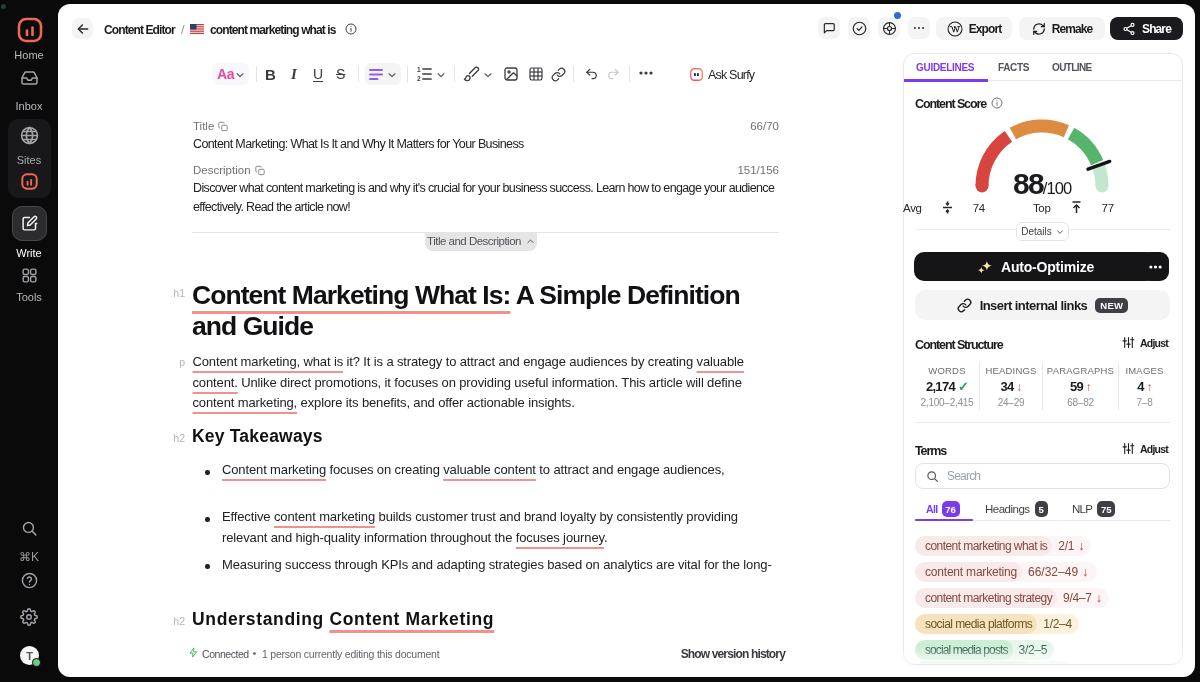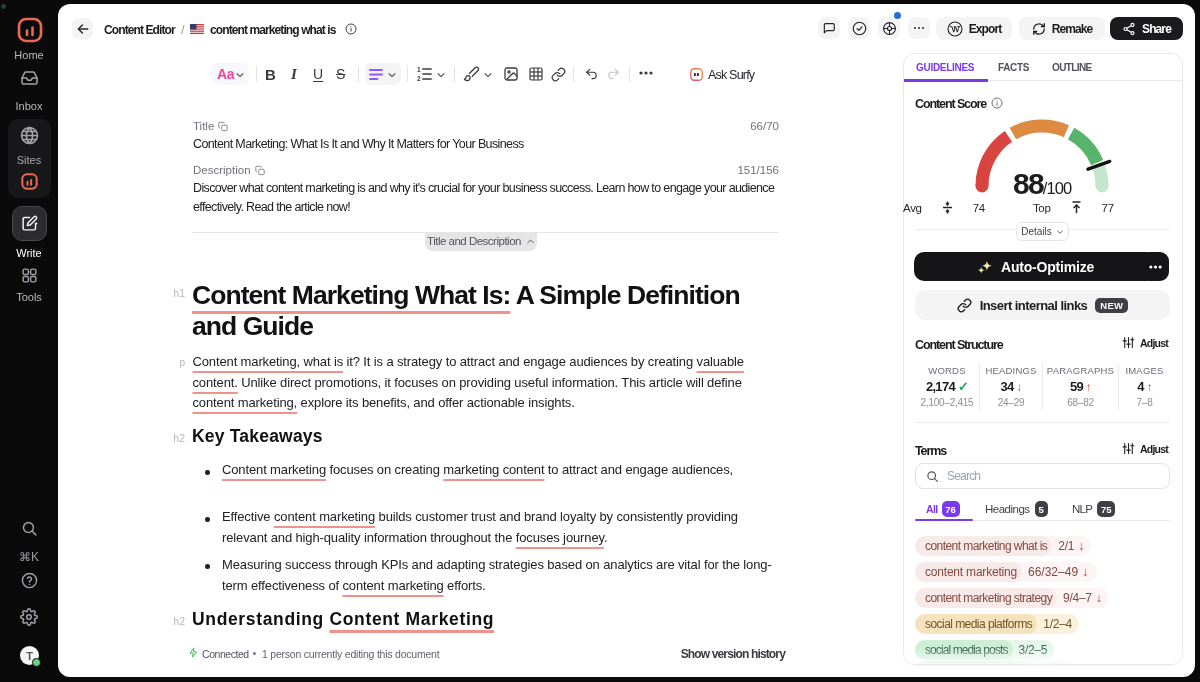--- a/index.html
+++ b/index.html
@@ -317,31 +317,30 @@
     <div class="nw"><u class="t">Content marketing, what is</u> it? It is a strategy to attract and engage audiences by creating <u class="t">valuable</u></div>
     <div class="nw"><u class="t">content.</u> Unlike direct promotions, it focuses on providing useful information. This article will define</div>
     <div class="nw"><u class="t">content marketing,</u> explore its benefits, and offer actionable insights.</div>
   </div>
 
   <div class="marker" style="left:165px; top:432px;">h2</div>
   <div class="doc-h2 nw" style="left:192px; top:426px;">Key Takeaways</div>
 
   <div class="bullet" style="left:205px; top:470px;"></div>
   <div class="abs doc" style="left:222px; top:459px; line-height:21px;">
-    <div class="nw"><u class="t">Content marketing</u> focuses on creating <u class="t">marketing content</u> to attract and engage audiences,</div>
+    <div class="nw"><u class="t">Content marketing</u> focuses on creating <u class="t">valuable content</u> to attract and engage audiences,</div>
   </div>
   <div class="bullet" style="left:205px; top:517px;"></div>
   <div class="abs doc" style="left:222px; top:506px; line-height:21px;">
     <div class="nw">Effective <u class="t">content marketing</u> builds customer trust and brand loyalty by consistently providing</div>
     <div class="nw">relevant and high-quality information throughout the <u class="t">focuses journey</u>.</div>
   </div>
   <div class="bullet" style="left:205px; top:564px;"></div>
   <div class="abs doc" style="left:222px; top:554px; line-height:21px;">
     <div class="nw">Measuring success through KPIs and adapting strategies based on analytics are vital for the long-</div>
-    <div class="nw">term effectiveness of <u class="t">content marketing</u> efforts.</div>
   </div>
 
   <div class="marker" style="left:165px; top:615px;">h2</div>
   <div class="doc-h2 nw" style="left:192px; top:608.5px; letter-spacing:0.65px;">Understanding <u class="h">Content Marketing</u></div>
 
   <svg class="abs" style="left:188px; top:646px;" width="11" height="13" viewBox="0 0 24 24" fill="none" stroke="#3fae54" stroke-width="2" stroke-linejoin="round">
       <path d="M13 2 4.5 13.5H11L10 22l8.5-11.5H12z"></path>
     </svg>
   <div class="abs nw" style="left:202px; top:647.5px; font-size:10.5px; color:#52525b; letter-spacing:-0.45px;">Connected</div>
   <div class="abs" style="left:252.5px; top:647px; font-size:11px; color:#71717a;">•</div>

